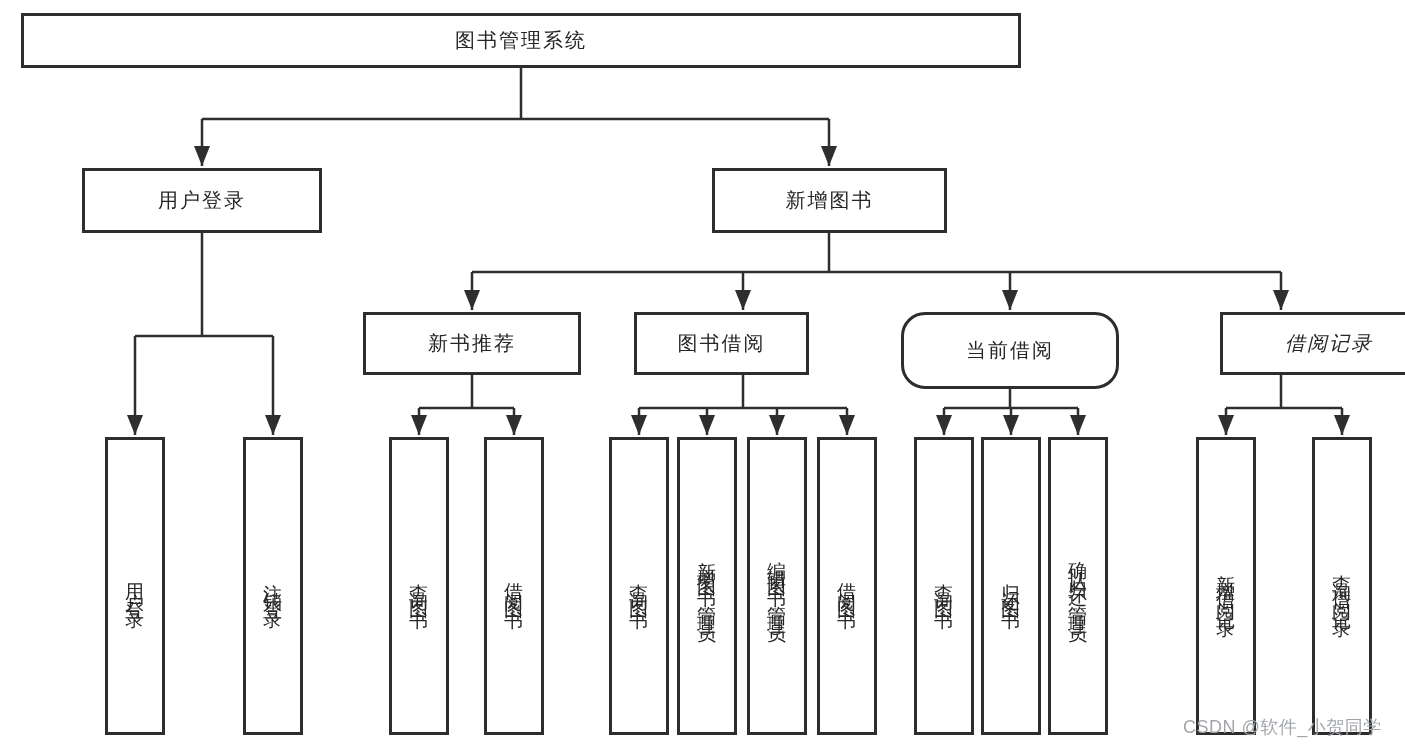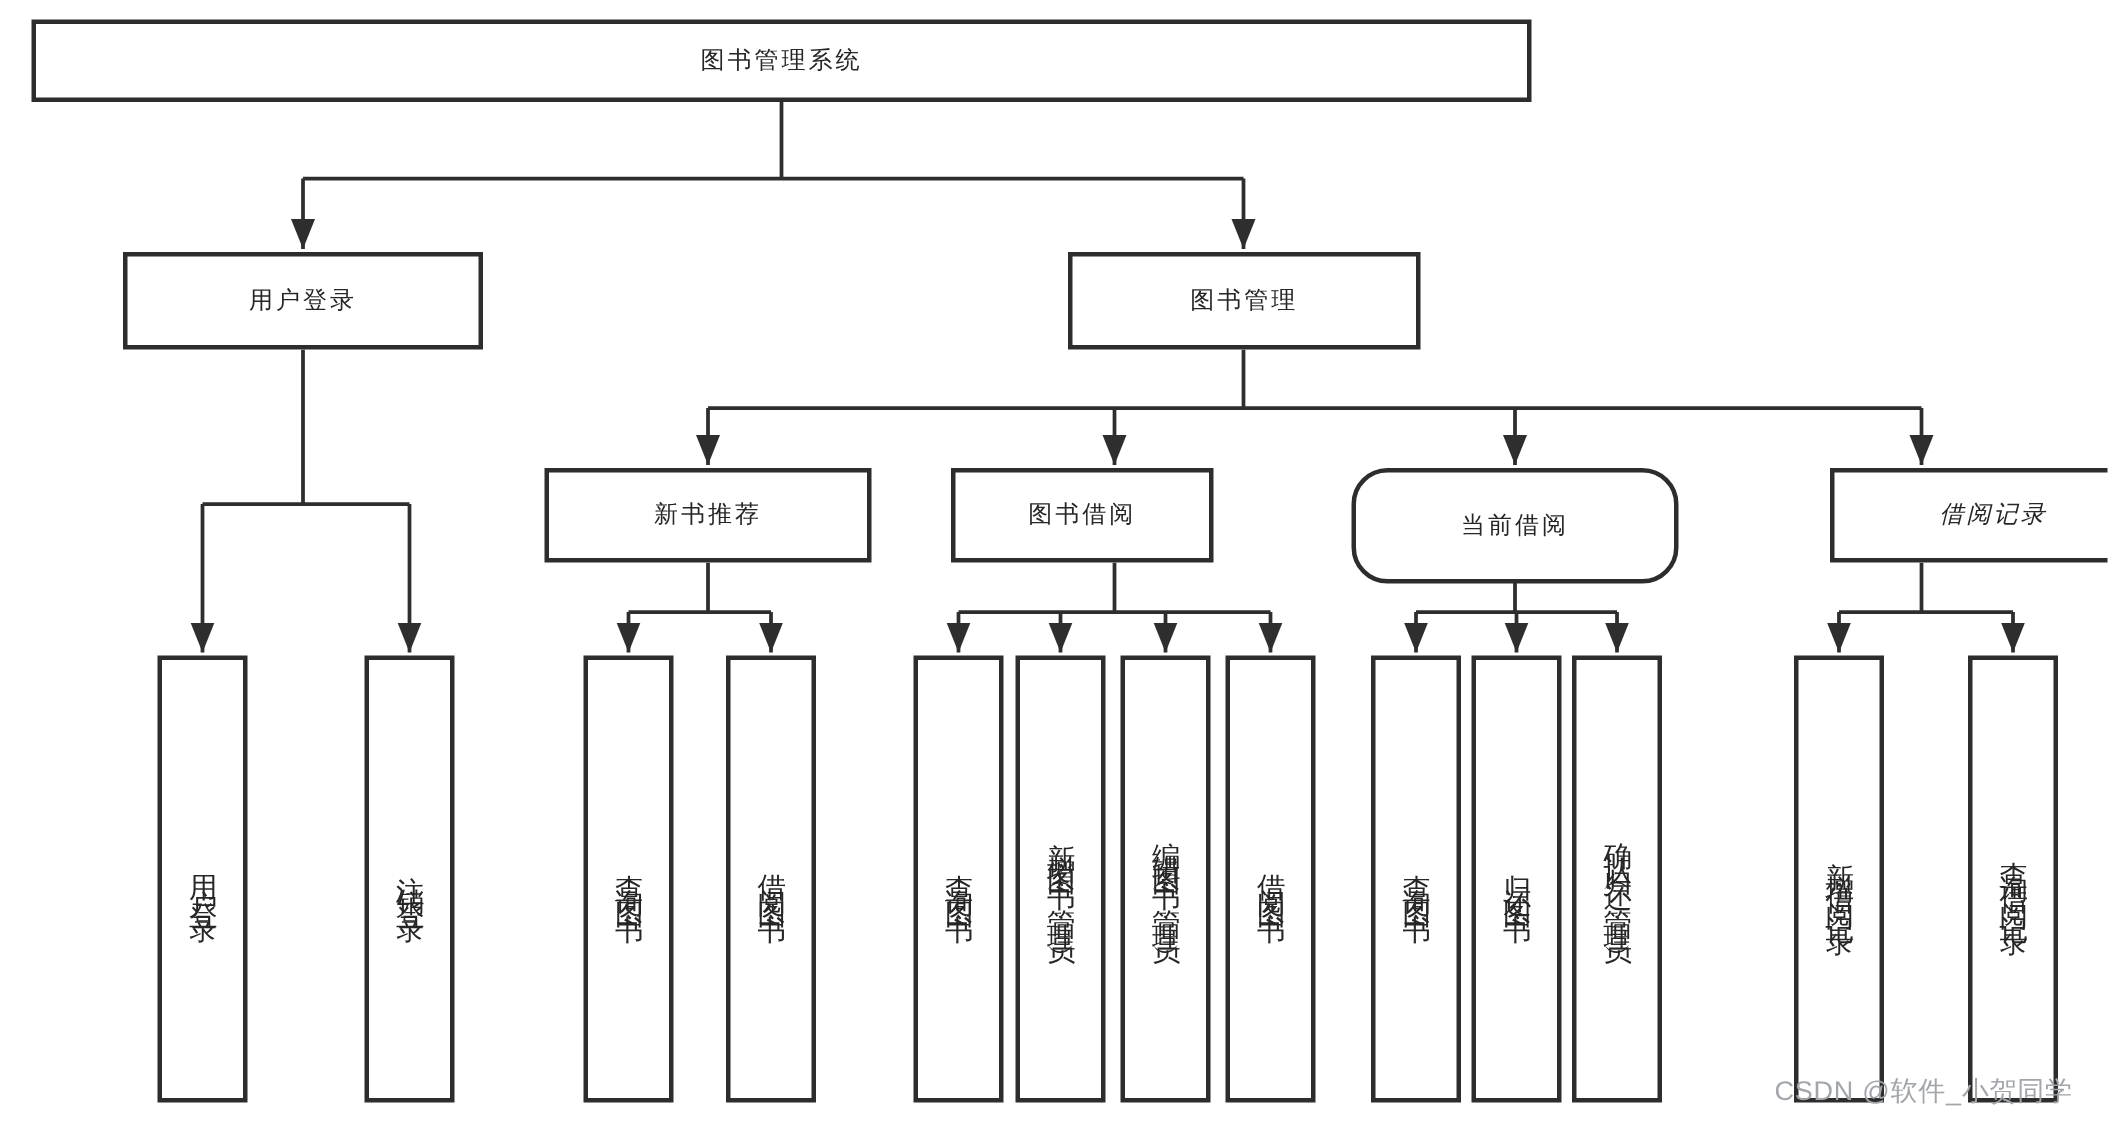--- a/index.html
+++ b/index.html
@@ -10,21 +10,21 @@
   .canvas { position:relative; width:1405px; height:747px; background:#ffffff; overflow:hidden; }
   svg.connectors { position:absolute; left:0; top:0; width:1405px; height:747px; z-index:1; }
   svg.connectors path, svg.connectors line { stroke:#2e2e2e; stroke-width:2.5; fill:none; }
   svg.connectors marker path { fill:#2e2e2e; stroke:none; }
   .box {
     position:absolute; box-sizing:border-box; z-index:2;
     border:3px solid #2d2d2d; background:#ffffff;
     display:flex; align-items:center; justify-content:center;
     color:#262626;
   }
-  .box.h span { font-size:16px; letter-spacing:2px; white-space:nowrap; }
+  .box.h span { font-size:20px; letter-spacing:2px; white-space:nowrap; }
   .box.v span {
     writing-mode:vertical-rl; text-orientation:mixed;
     font-size:19px; letter-spacing:9px; line-height:1; white-space:nowrap;
   }
   
   .n-root  { left:21px;  top:13px;  width:1000px; height:55px; }
   .n-l2a   { left:82px;  top:168px; width:240px;  height:65px; }
   .n-l2b   { left:712px; top:168px; width:235px;  height:65px; }
   .n-l3a   { left:363px; top:312px; width:218px;  height:63px; }
   .n-l3b   { left:634px; top:312px; width:175px;  height:63px; }
@@ -85,21 +85,21 @@
   </svg>
 
   <div class="box h n-root">
     <span>图书管理系统</span>
   </div>
 
   <div class="box h n-l2a">
     <span>用户登录</span>
   </div>
   <div class="box h n-l2b">
-    <span>图书管理</span>
+    <span>新增图书</span>
   </div>
 
   <div class="box h n-l3a">
     <span>新书推荐</span>
   </div>
   <div class="box h n-l3b">
     <span>图书借阅</span>
   </div>
   <div class="box h n-l3c">
     <span>当前借阅</span>

